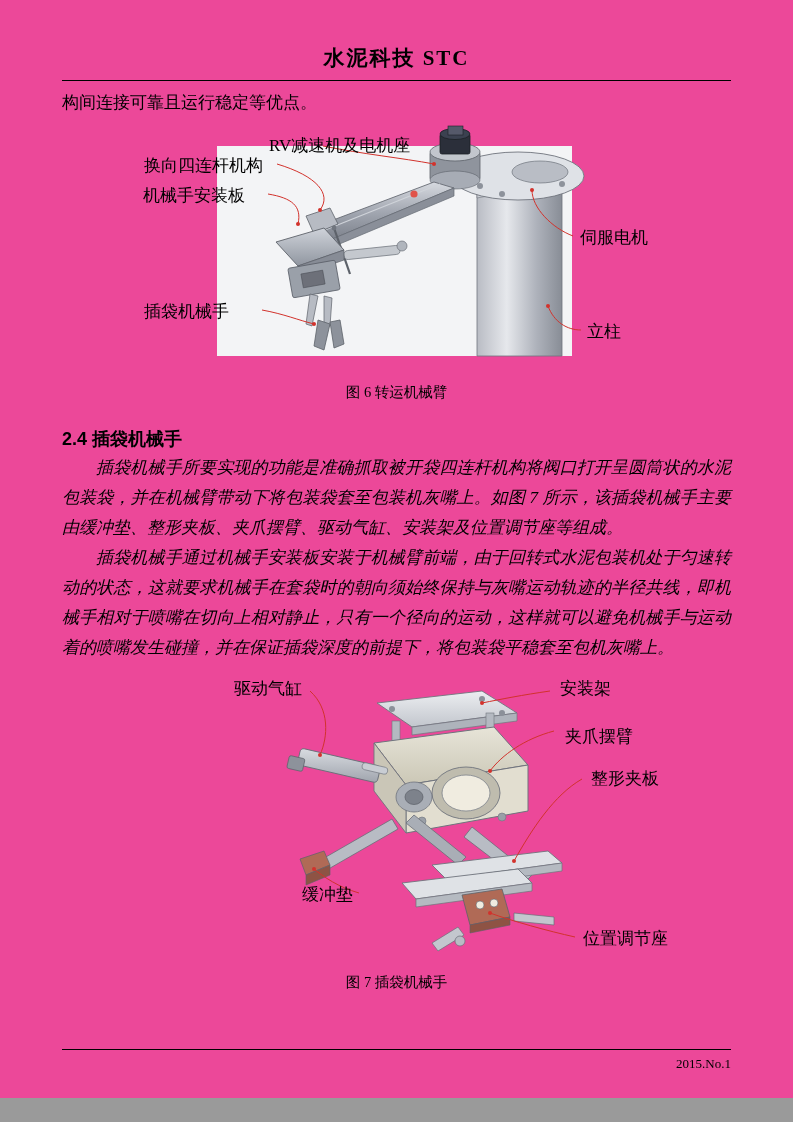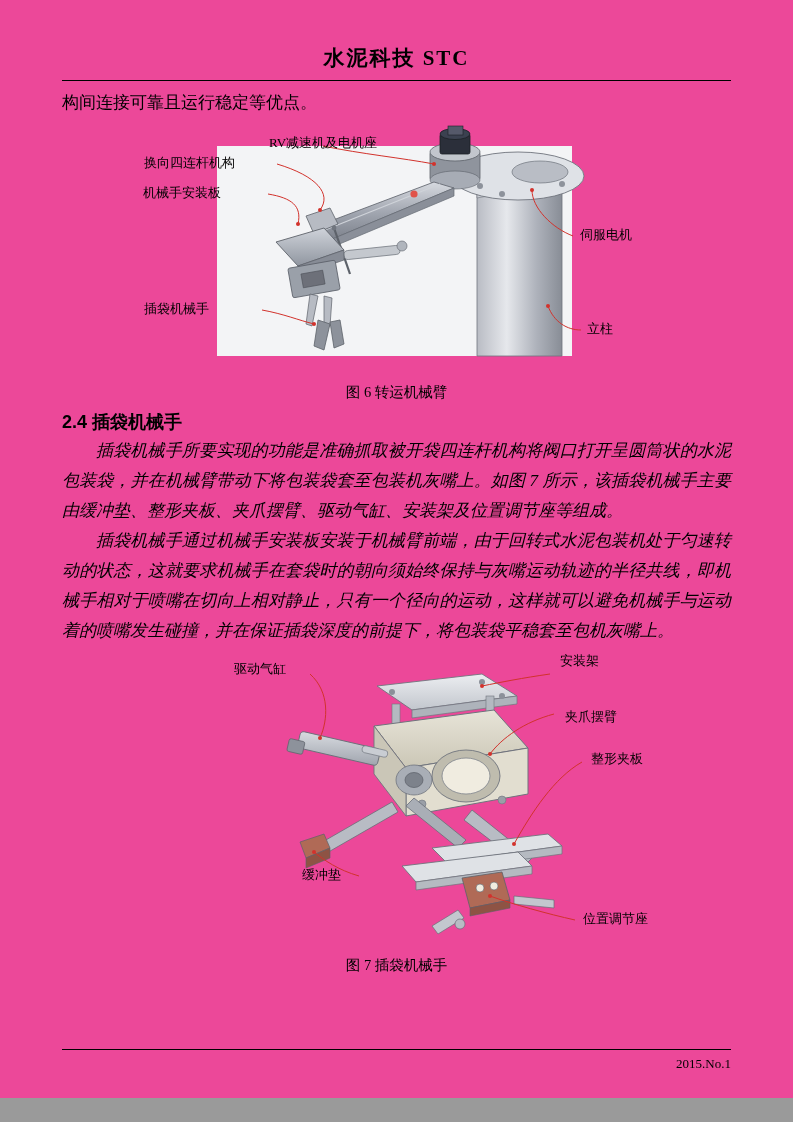--- a/index.html
+++ b/index.html
@@ -52,21 +52,21 @@
     margin: 0;
     font-size: 17px;
     line-height: 30px;
     text-align: justify;
     text-justify: inter-ideograph;
     font-family: "Liberation Serif", serif;
   }
   p.indent { text-indent: 2em; font-style: italic; }
 
   h2.section {
-    margin: 8px 0 2px 0;
+    margin: 25px 0 2px 0;
     font-size: 18px;
     font-weight: bold;
     font-family: "Liberation Sans", sans-serif;
   }
 
   .figure-caption {
     text-align: center;
     font-size: 14.5px;
     margin: 4px 0 0 0;
     font-family: "Liberation Serif", serif;
@@ -78,21 +78,21 @@
     width: 100%;
     margin: 6px 0 0 0;
   }
   .fig1 { height: 255px; }
   .fig2 { height: 300px; }
 
   .fig-svg { display: block; width: 100%; height: 100%; }
 
   .calloutlabel {
     position: absolute;
-    font-size: 13px;
+    font-size: 17px;
     font-family: "Liberation Serif", serif;
     color: #000;
     white-space: nowrap;
   }
 
   
   .footer-rule {
     position: absolute;
     left: 62px;
     right: 62px;
@@ -302,21 +302,21 @@
           <circle cx="258" cy="86" r="2"></circle>
           <circle cx="420" cy="34" r="2"></circle>
           <circle cx="428" cy="102" r="2"></circle>
           <circle cx="452" cy="192" r="2"></circle>
           <circle cx="252" cy="200" r="2"></circle>
           <circle cx="428" cy="244" r="2"></circle>
         </g>
       </svg>
 
       <span class="calloutlabel" style="left:172px; top:8px;">驱动气缸</span>
-      <span class="calloutlabel" style="left:498px; top:0;">安装架</span>
+      <span class="calloutlabel" style="left:498px; top:8px;">安装架</span>
       <span class="calloutlabel" style="left:503px; top:50px;margin-top:6px;">夹爪摆臂</span>
       <span class="calloutlabel" style="left:529px; top:98px;">整形夹板</span>
       <span class="calloutlabel" style="left:240px; top:214px;">缓冲垫</span>
       <span class="calloutlabel" style="left:521px; top:258px;">位置调节座</span>
     </div>
 
     <p class="figure-caption">图 7  插袋机械手</p>
 
   </div>
 

